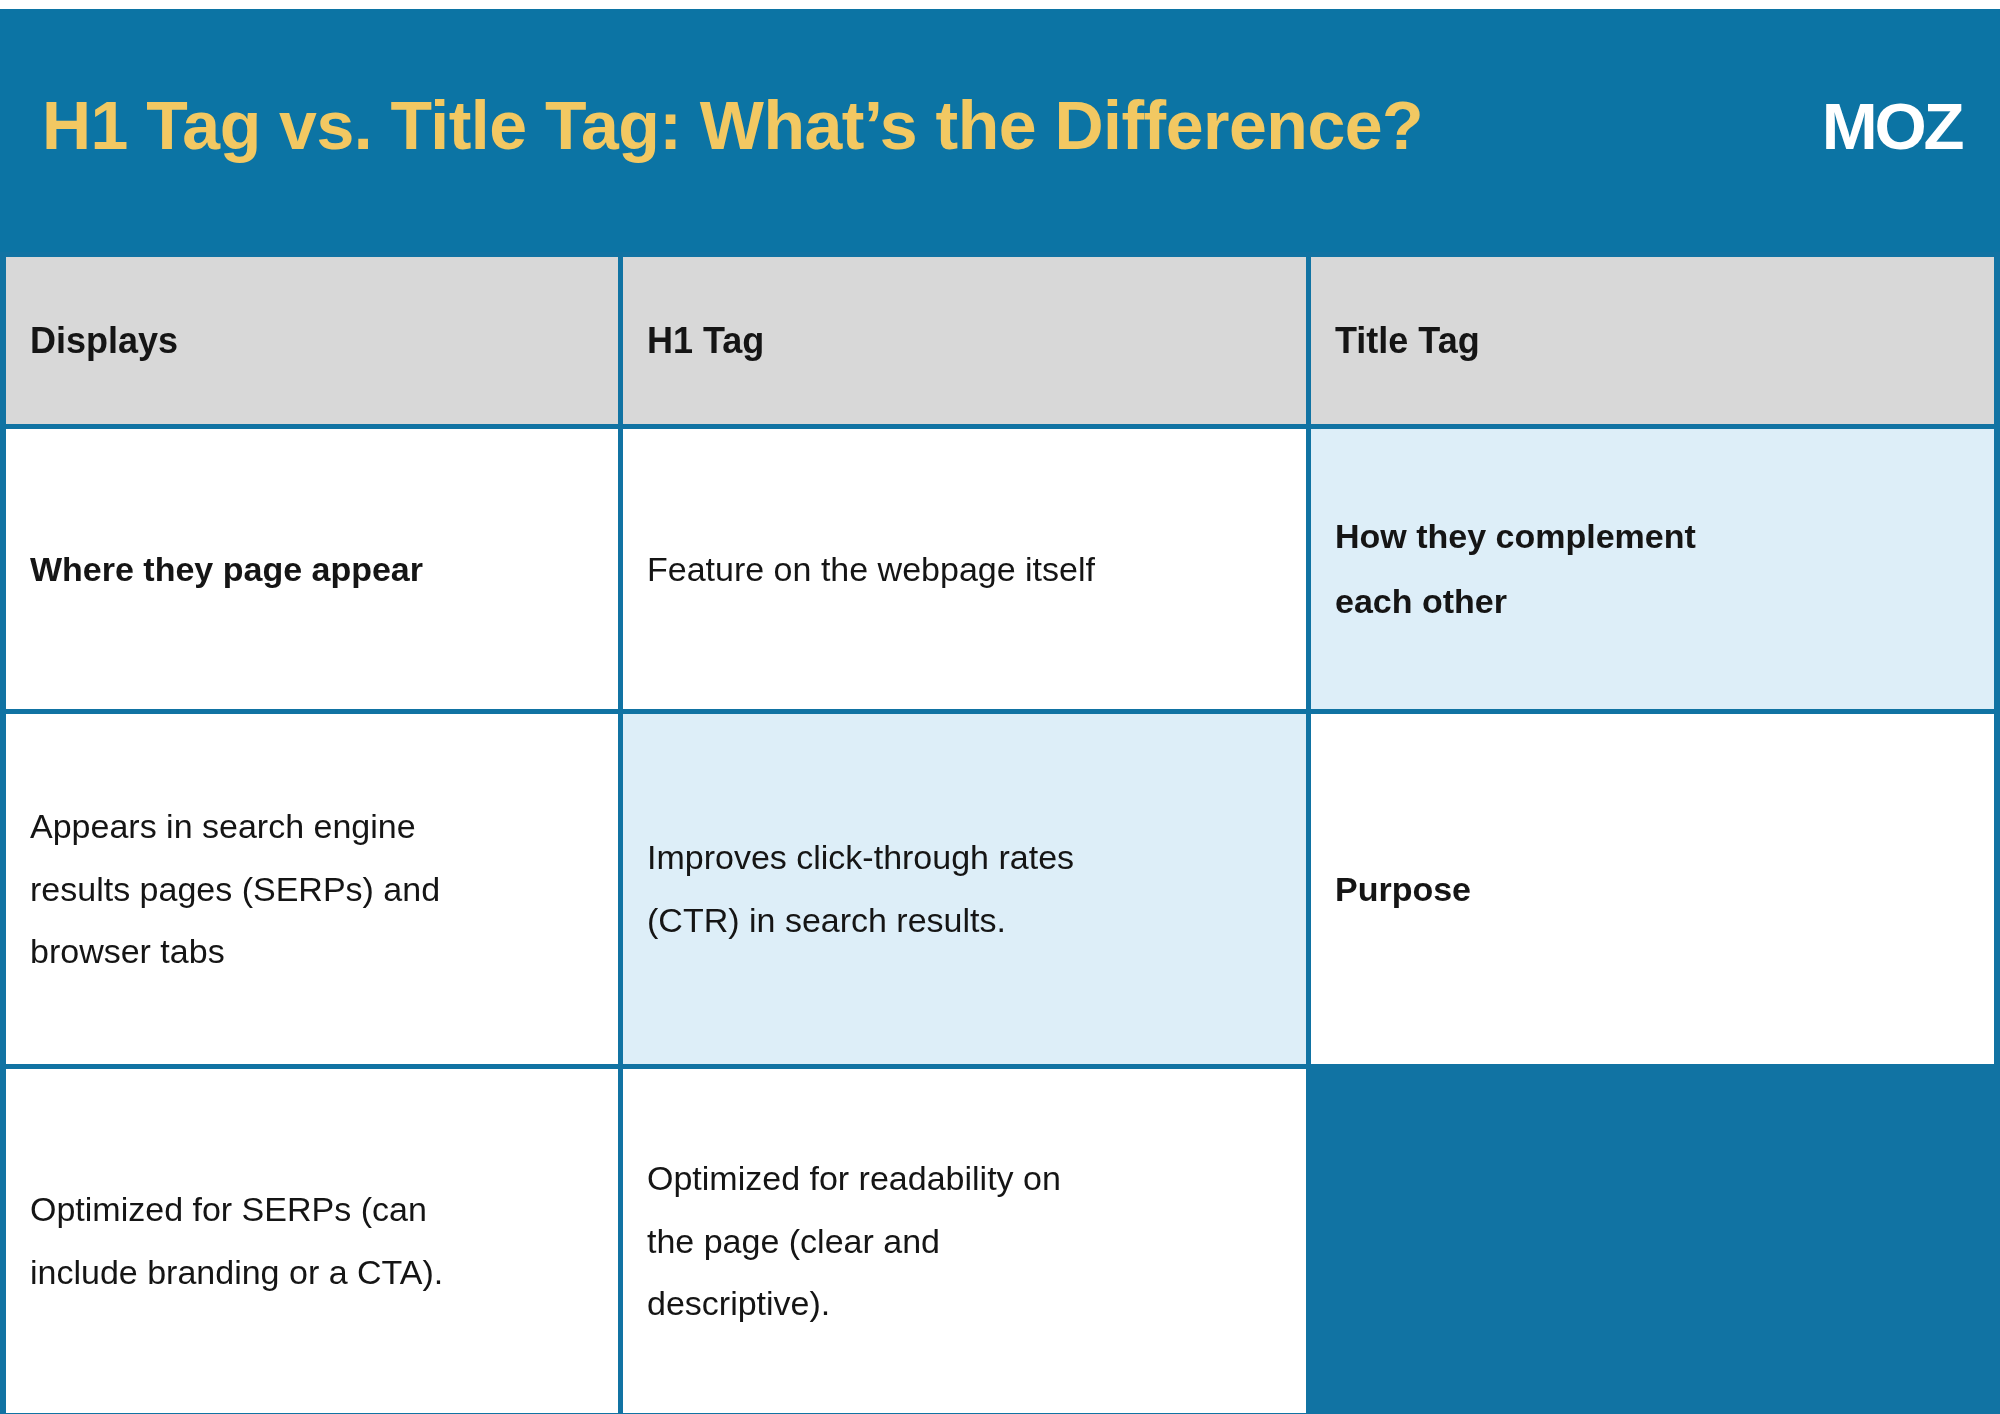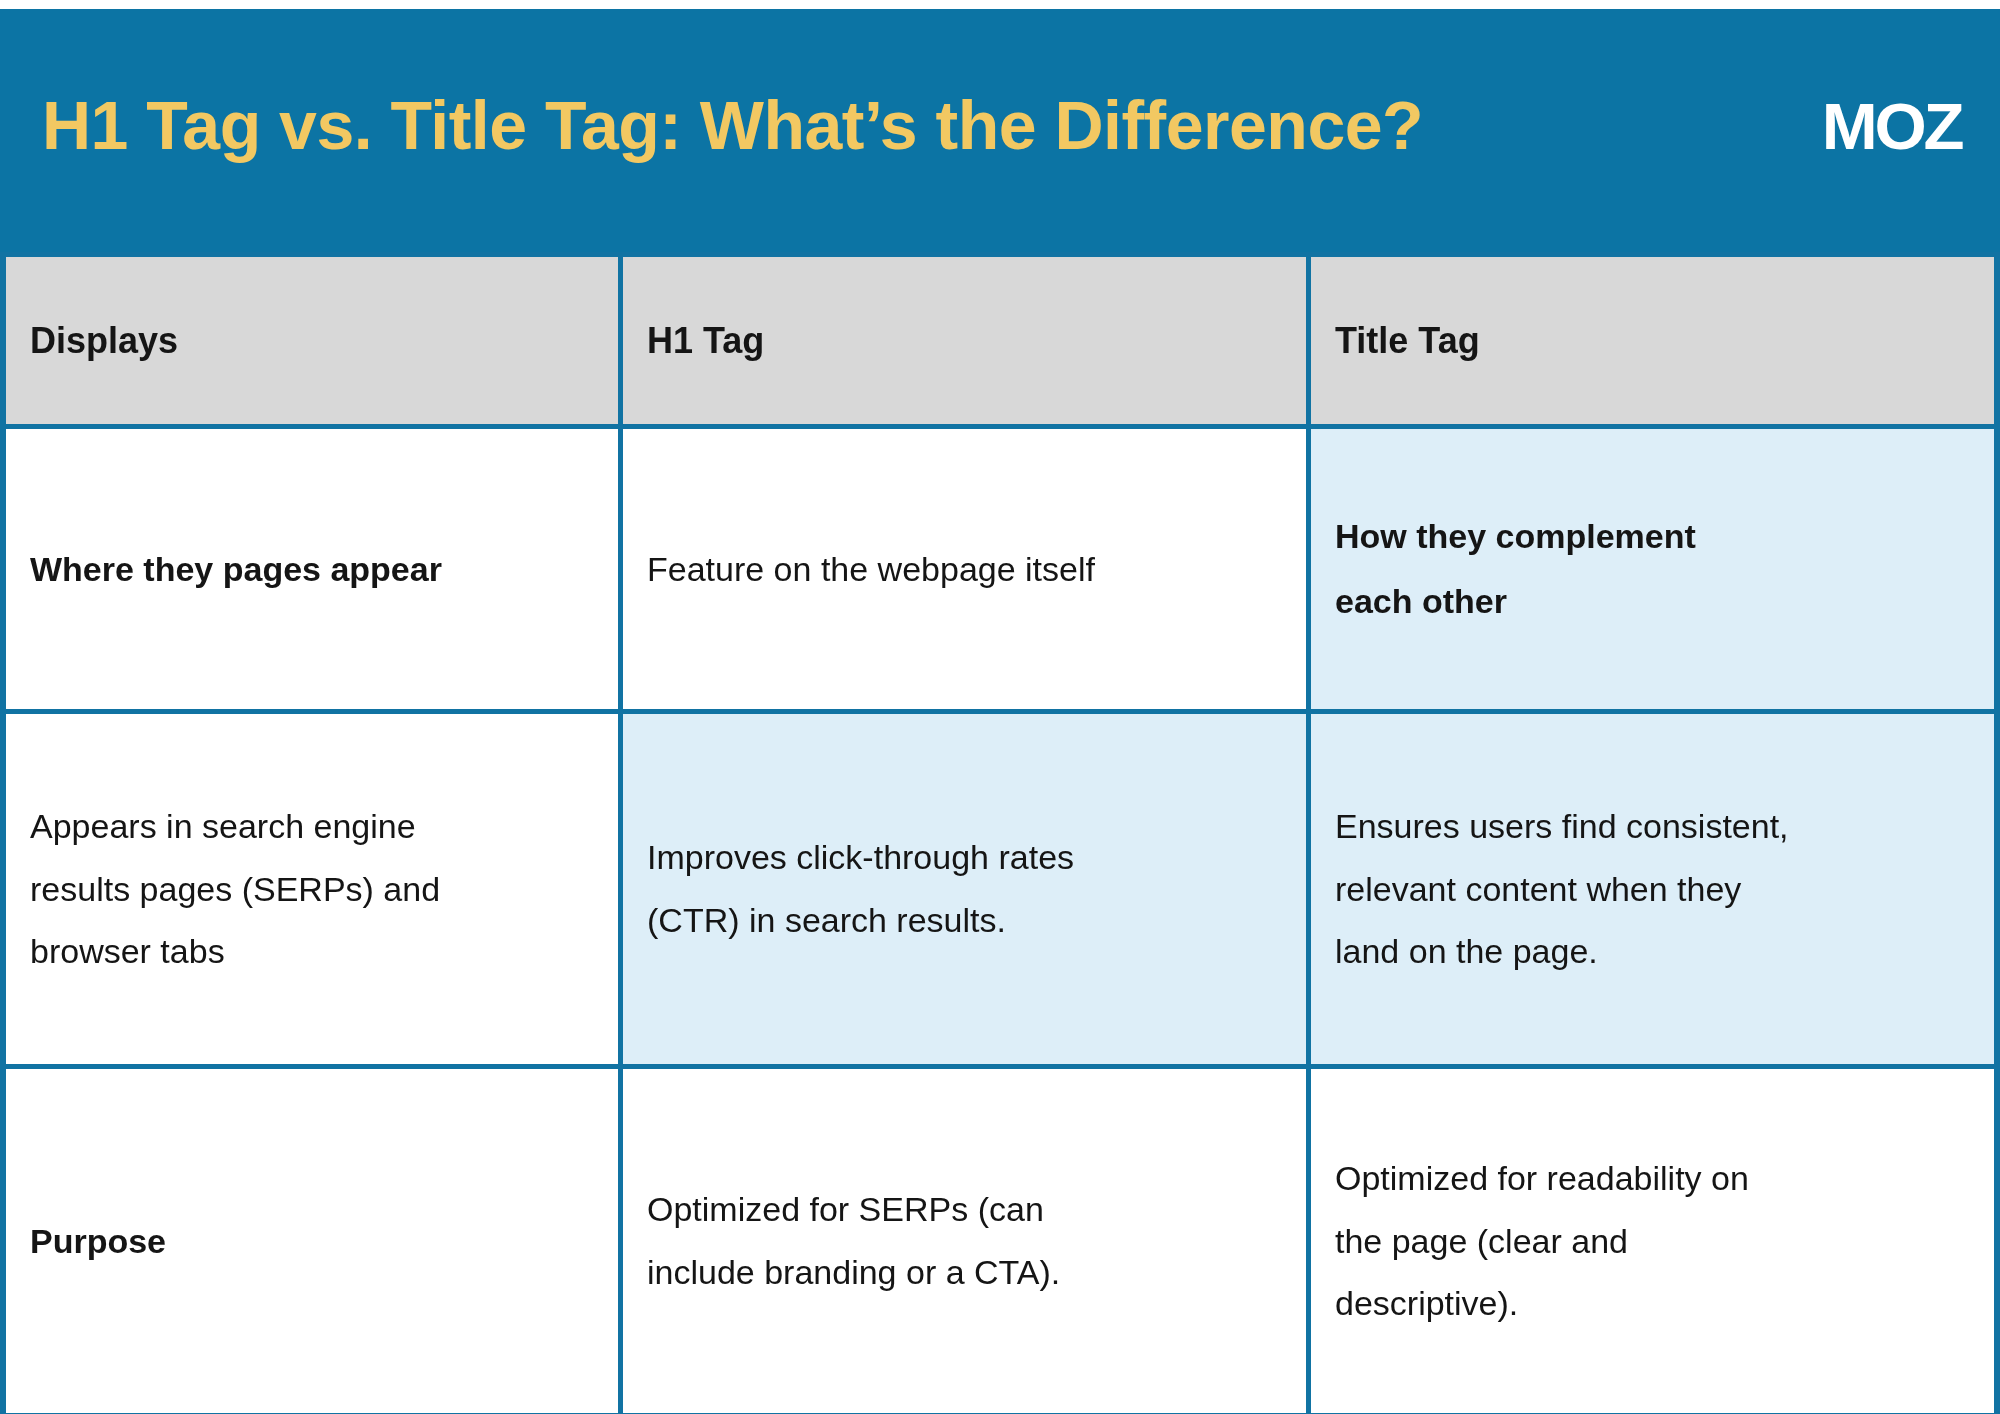--- a/index.html
+++ b/index.html
@@ -89,33 +89,30 @@
     <div class="page-title">H1 Tag vs. Title Tag: What’s the Difference?</div>
     <div class="moz-logo">MOZ</div>
   </div>
 
   <div class="table">
 
     <div class="cell head">Displays</div>
     <div class="cell head">H1 Tag</div>
     <div class="cell head">Title Tag</div>
 
-    <div class="cell feature">Where they pages appear</div>
+    <div class="cell feature">Where they page appear</div>
     <div class="cell">Feature on the webpage itself</div>
     <div class="cell feature row-alt">How they complement
 each other</div>
 
     <div class="cell">Appears in search engine
 results pages (SERPs) and
 browser tabs</div>
     <div class="cell row-alt">Improves click-through rates
 (CTR) in search results.</div>
-    <div class="cell row-alt">Ensures users find consistent,
-relevant content when they
-land on the page.</div>
 
     <div class="cell feature">Purpose</div>
     <div class="cell">Optimized for SERPs (can
 include branding or a CTA).</div>
     <div class="cell">Optimized for readability on
 the page (clear and
 descriptive).</div>
 
   </div>
 </div>

